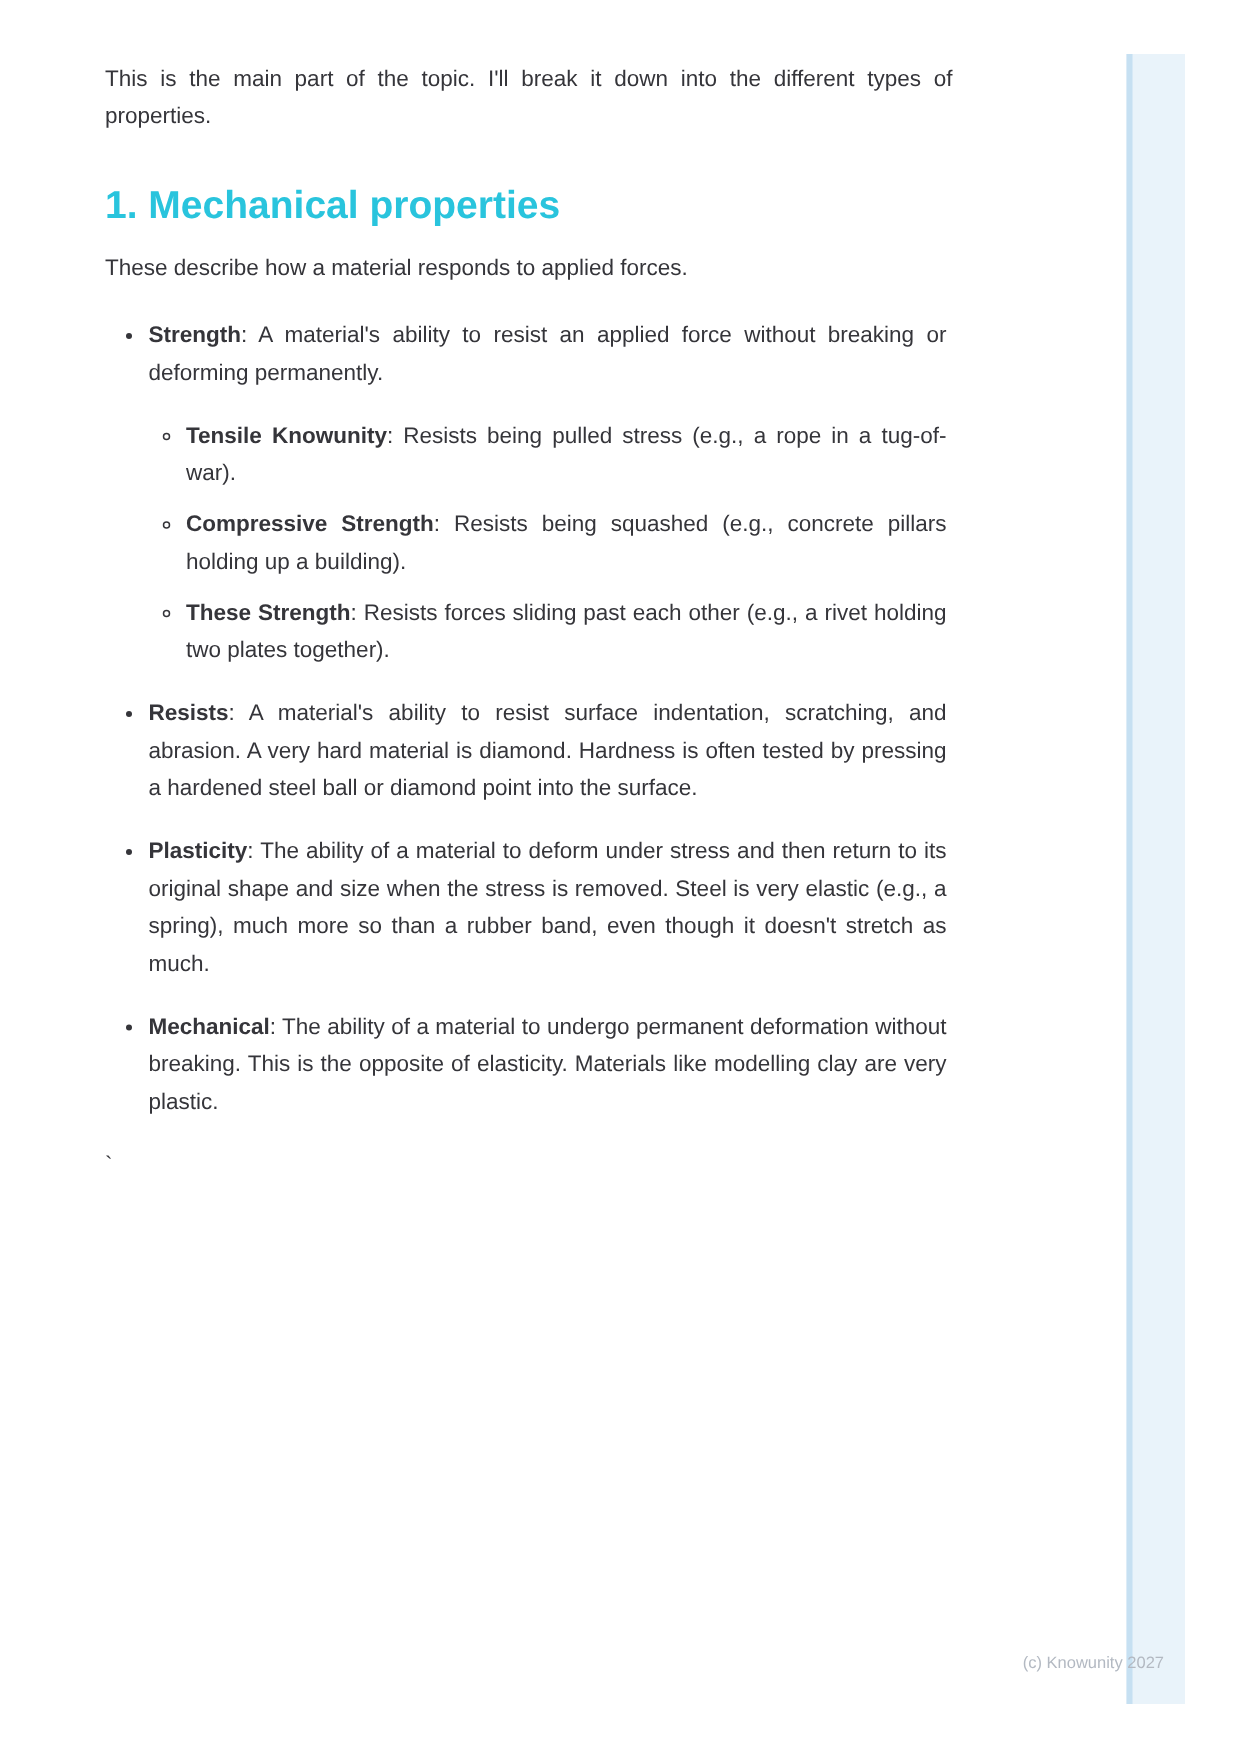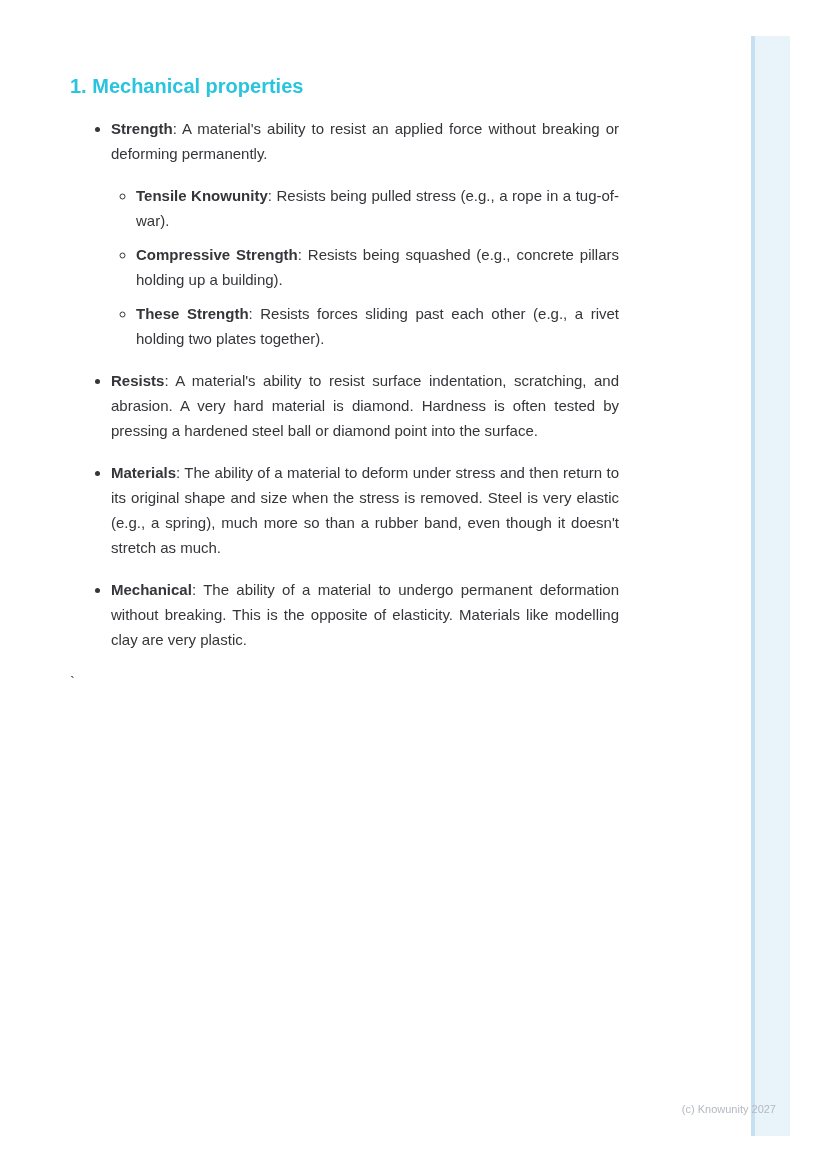--- a/index.html
+++ b/index.html
@@ -23,31 +23,31 @@
     color: #35353a;
     font-size: 15px;
     line-height: 25px;
   }
   .para {
     margin: 0 0 24px 0;
     text-align: justify;
   }
   .section-heading {
     margin: 32px 0 16px 0;
-    font-size: 20px;
+    font-size: 26px;
     line-height: 28px;
     font-weight: 700;
     color: #29c4dd;
   }
   .subtitle {
     margin: 0 0 20px 0;
     text-align: justify;
   }
   ul.bullet-list {
-    margin: 16px;
+    margin: 4px;
     padding: 0 0 0 25px;
     list-style-type: disc;
   }
   ul.bullet-list > li {
     margin: 0 0 17px 0;
     text-align: justify;
   }
   ul.sub-list {
     margin: 17px 0 0 0;
     padding: 0 0 0 25px;
@@ -83,23 +83,25 @@
     z-index: 2;
   }
 </style>
 </head>
 <body>
 
 <div class="page">
 
   <div class="content">
 
+    <p class="para">This is the main part of the topic. I'll break it down into the different types of properties.</p>
 
     <h2 class="section-heading">1. Mechanical properties</h2>
 
+    <p class="subtitle">These describe how a material responds to applied forces.</p>
 
     <ul class="bullet-list">
 
       <li>
         <span class="term">Strength</span><span>: A material's ability to resist an applied force without breaking or deforming permanently.</span>
         <ul class="sub-list">
           <li>
             <span class="term">Tensile Knowunity</span><span>: Resists being pulled stress (e.g., a rope in a tug-of-war).</span>
           </li>
           <li>
@@ -109,21 +111,21 @@
             <span class="term">These Strength</span><span>: Resists forces sliding past each other (e.g., a rivet holding two plates together).</span>
           </li>
         </ul>
       </li>
 
       <li>
         <span class="term">Resists</span><span>: A material's ability to resist surface indentation, scratching, and abrasion. A very hard material is diamond. Hardness is often tested by pressing a hardened steel ball or diamond point into the surface.</span>
       </li>
 
       <li>
-        <span class="term">Materials</span><span>: The ability of a material to deform under stress and then return to its original shape and size when the stress is removed. Steel is very elastic (e.g., a spring), much more so than a rubber band, even though it doesn't stretch as much.</span>
+        <span class="term">Plasticity</span><span>: The ability of a material to deform under stress and then return to its original shape and size when the stress is removed. Steel is very elastic (e.g., a spring), much more so than a rubber band, even though it doesn't stretch as much.</span>
       </li>
 
       <li>
         <span class="term">Mechanical</span><span>: The ability of a material to undergo permanent deformation without breaking. This is the opposite of elasticity. Materials like modelling clay are very plastic.</span>
       </li>
 
     </ul>
 
     <p class="stray">`</p>
 

